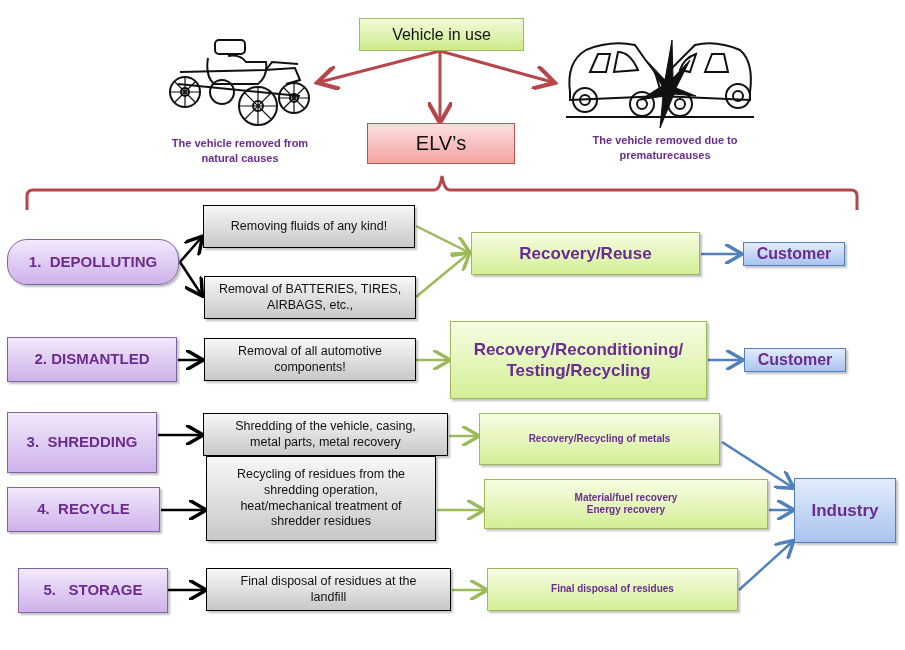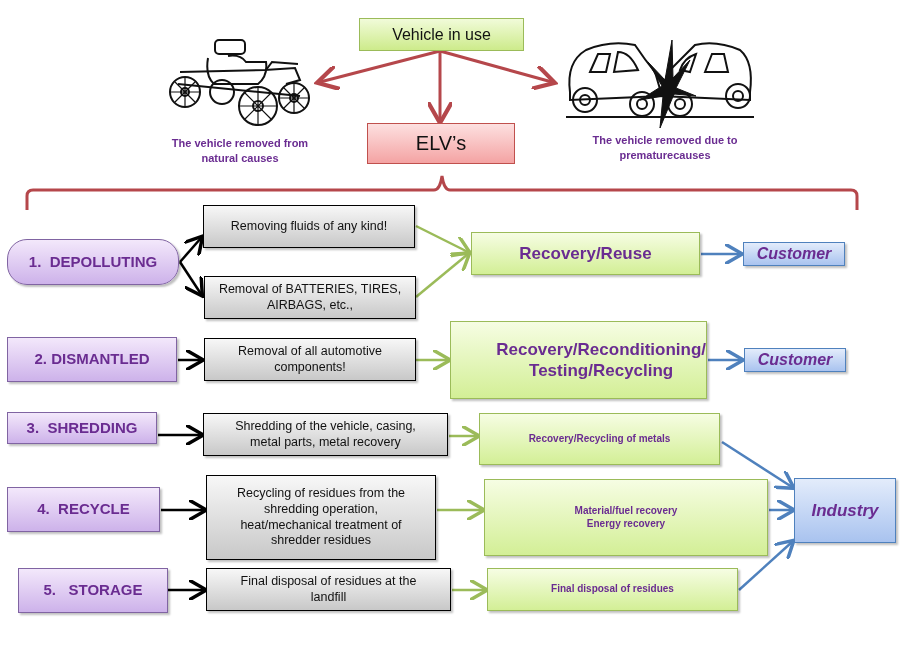--- a/index.html
+++ b/index.html
@@ -12,21 +12,21 @@
   .red-top { background: linear-gradient(#fde0e0, #f4a3a3); border: 1px solid #c0504d;
              color: #111; font-size: 20px; }
   .stage { background: linear-gradient(#f3e8fb, #cdb2ea); border: 1px solid #8064a2;
            color: #6a2c91; font-weight: bold; font-size: 15px; box-shadow: 2px 2px 2px rgba(0,0,0,0.25); }
   .step { background: linear-gradient(#f7f7f7, #c8c8c8); border: 1px solid #000;
           color: #111; font-size: 12.5px; box-shadow: 2px 2px 2px rgba(0,0,0,0.25); padding: 4px 6px; }
   .outcome { background: linear-gradient(#f6fde3, #d3ef96); border: 1px solid #9bbb59;
              color: #6a2c91; font-weight: bold; font-size: 10px; box-shadow: 2px 2px 2px rgba(0,0,0,0.25); }
   .outcome.big { font-size: 17px; }
   .dest { background: linear-gradient(#e3ecfb, #a9c3ef); border: 1px solid #4f81bd;
-          color: #6a2c91; font-weight: bold; font-size: 16px; box-shadow: 2px 2px 2px rgba(0,0,0,0.25); font-style: italic; }
+          color: #6a2c91; font-weight: bold; font-size: 16px; box-shadow: 2px 2px 2px rgba(0,0,0,0.25); }
   .caption { position: absolute; color: #6a2c91; font-size: 11px; font-weight: bold;
              text-align: center; line-height: 1.35; white-space: pre-line; }
   .multiline { white-space: pre-line; }
   svg.overlay { position: absolute; left: 0; top: 0; }
 </style>
 </head>
 <body>
 
 <svg class="overlay" width="905" height="650">
   <defs>
@@ -124,21 +124,21 @@
 natural causes</div>
 <div class="caption" style="left:580px;top:133px;width:170px;">The vehicle removed due to
 prematurecauses</div>
 
 <div class="box stage" style="left:7px;top:239px;width:172px;height:46px;border-radius:20px;">
   <span style="white-space:pre">1.  DEPOLLUTING</span>
 </div>
 <div class="box stage" style="left:7px;top:337px;width:170px;height:45px;">
   <span style="white-space:pre">2. DISMANTLED</span>
 </div>
-<div class="box stage" style="left:7px;top:412px;width:150px;height:32px;">
+<div class="box stage" style="left:7px;top:412px;width:150px;height:61px;">
   <span style="white-space:pre">3.  SHREDDING</span>
 </div>
 <div class="box stage" style="left:7px;top:487px;width:153px;height:45px;">
   <span style="white-space:pre">4.  RECYCLE</span>
 </div>
 <div class="box stage" style="left:18px;top:568px;width:150px;height:45px;">
   <span style="white-space:pre">5.   STORAGE</span>
 </div>
 
 <div class="box step" style="left:203px;top:205px;width:212px;height:43px;">
@@ -149,42 +149,42 @@
 AIRBAGS, etc.,</span>
 </div>
 <div class="box step" style="left:204px;top:338px;width:212px;height:43px;">
   <span class="multiline">Removal of all automotive
 components!</span>
 </div>
 <div class="box step" style="left:203px;top:413px;width:245px;height:43px;">
   <span class="multiline">Shredding of the vehicle, casing,
 metal parts, metal recovery</span>
 </div>
-<div class="box step" style="left:206px;top:475px;width:230px;height:85px;">
+<div class="box step" style="left:206px;top:456px;width:230px;height:85px;">
   <span class="multiline">Recycling of residues from the
 shredding operation,
 heat/mechanical treatment of
 shredder residues</span>
 </div>
 <div class="box step" style="left:206px;top:568px;width:245px;height:43px;">
   <span class="multiline">Final disposal of residues at the
 landfill</span>
 </div>
 
 <div class="box outcome big" style="left:471px;top:232px;width:229px;height:43px;">
   <span class="multiline">Recovery/Reuse</span>
 </div>
-<div class="box outcome big" style="left:450px;top:321px;width:257px;height:78px;justify-content:flex-end;">
+<div class="box outcome big" style="left:450px;top:321px;width:257px;height:78px;">
   <span class="multiline">Recovery/Reconditioning/
 Testing/Recycling</span>
 </div>
 <div class="box outcome" style="left:479px;top:413px;width:241px;height:52px;">
   <span class="multiline">Recovery/Recycling of metals</span>
 </div>
-<div class="box outcome" style="left:484px;top:479px;width:284px;height:77px;">
+<div class="box outcome" style="left:484px;top:479px;width:284px;height:50px;">
   <span class="multiline">Material/fuel recovery
 Energy recovery</span>
 </div>
 <div class="box outcome" style="left:487px;top:568px;width:251px;height:43px;">
   <span class="multiline">Final disposal of residues</span>
 </div>
 
 <div class="box dest" style="left:743px;top:242px;width:102px;height:24px;">
   <span>Customer</span>
 </div>

